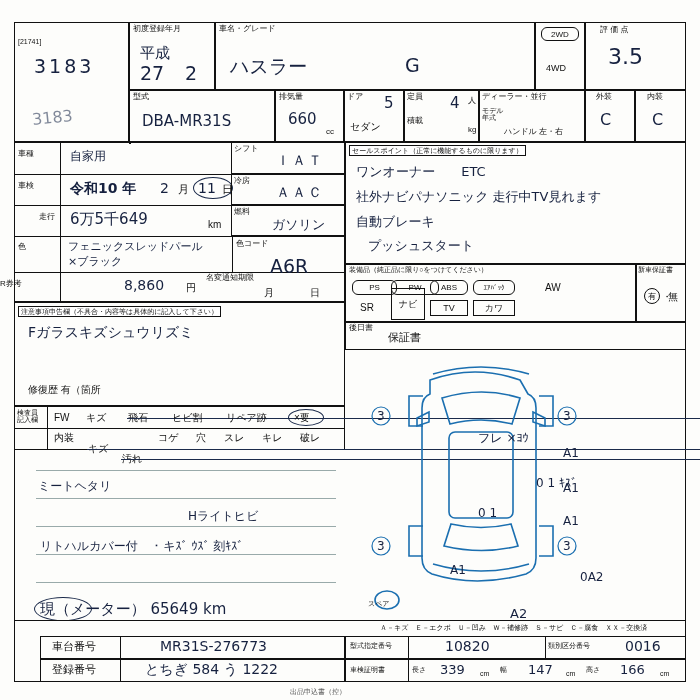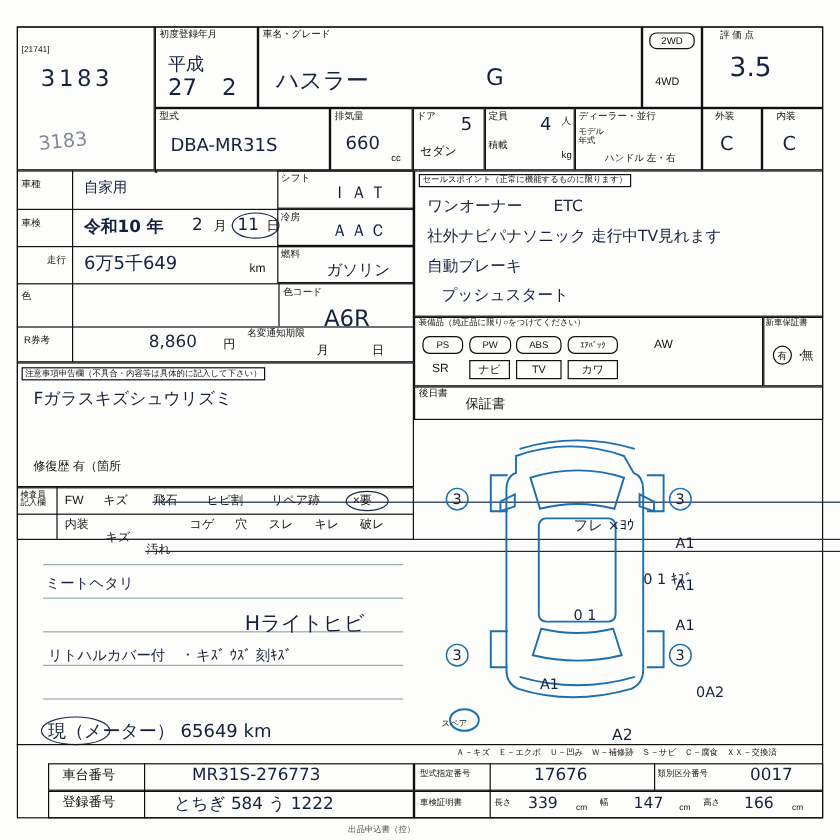--- a/index.html
+++ b/index.html
@@ -116,24 +116,25 @@
   <div class="bx lbl" style="left:178px;top:184px;font-size:11px;">月</div>
   <div class="bx hand" style="left:198px;top:180px;font-size:14px;">11</div>
   <div class="bx lbl" style="left:222px;top:184px;font-size:11px;">日</div>
   <div class="bx" style="left:193px;top:177px;width:40px;height:22px;border:1px solid #1b2a4a;border-radius:50%;"></div>
 
   <div class="bx lbl" style="left:18px;top:213px;margin-left:21px;">走行</div>
   <div class="bx hand" style="left:70px;top:210px;font-size:15px;">6万5千649</div>
   <div class="bx lbl" style="left:208px;top:220px;font-size:10px;">km</div>
 
   <div class="bx lbl" style="left:18px;top:243px;">色</div>
+  <div class="bx hand" style="left:68px;top:239px;font-size:11px;line-height:1.4;">フェニックスレッドパール<br>×ブラック</div>
   <div class="bx lbl" style="left:236px;top:240px;">色コード</div>
   <div class="bx hand" style="left:270px;top:255px;font-size:19px;">A6R</div>
 
-  <div class="bx lbl" style="left:20px;top:280px;">R券考</div>
+  <div class="bx lbl" style="left:0;top:280px;">R券考</div>
   <div class="bx hand" style="left:124px;top:277px;font-size:14px;">8,860</div>
   <div class="bx lbl" style="left:186px;top:283px;font-size:10px;">円</div>
   <div class="bx lbl" style="left:206px;top:274px;">名変通知期限</div>
   <div class="bx lbl" style="left:264px;top:288px;font-size:10px;">月</div>
   <div class="bx lbl" style="left:310px;top:288px;font-size:10px;">日</div>
 
   <div class="bx b" style="left:129px;top:142px;width:0;height:0;"></div>
   <div class="bx b" style="left:231px;top:142px;width:114px;height:32px;"></div>
   <div class="bx lbl" style="left:234px;top:145px;">シフト</div>
   <div class="bx hand" style="left:276px;top:152px;font-size:14px;letter-spacing:2px;">ＩＡＴ</div>
@@ -152,28 +153,28 @@
   <div class="bx hand" style="left:368px;top:237px;font-size:13px;">プッシュスタート</div>
 
   <div class="bx b" style="left:345px;top:264px;width:291px;height:58px;"></div>
   <div class="bx lbl-sm" style="left:349px;top:266px;">装備品（純正品に限り○をつけてください）</div>
   <div class="bx b" style="left:636px;top:264px;width:50px;height:58px;"></div>
   <div class="bx lbl-sm" style="left:638px;top:266px;">新車保証書</div>
   <div class="bx circ" style="left:644px;top:288px;width:16px;height:16px;">有</div>
   <div class="bx lbl" style="left:668px;top:292px;font-size:10px;">無</div>
   <div class="bx lbl" style="left:662px;top:292px;font-size:10px;">・</div>
 
-  <div class="bx rnd" style="left:352px;top:280px;width:34px;height:15px;">PS</div>
-  <div class="bx rnd" style="left:391px;top:280px;width:35px;height:15px;">PW</div>
+  <div class="bx rnd" style="left:352px;top:280px;width:45px;height:15px;">PS</div>
+  <div class="bx rnd" style="left:391px;top:280px;width:48px;height:15px;">PW</div>
   <div class="bx rnd" style="left:430px;top:280px;width:38px;height:15px;">ABS</div>
   <div class="bx rnd" style="left:473px;top:280px;width:42px;height:15px;font-size:7px;">ｴｱﾊﾞｯｸ</div>
   <div class="bx lbl" style="left:545px;top:283px;font-size:10px;">AW</div>
 
   <div class="bx lbl" style="left:360px;top:303px;font-size:10px;">SR</div>
-  <div class="bx b" style="left:391px;top:300px;width:34px;height:16px;display:flex;align-items:center;justify-content:center;font-size:9px;">ナビ</div>
+  <div class="bx b" style="left:391px;top:288px;width:34px;height:32px;display:flex;align-items:center;justify-content:center;font-size:9px;">ナビ</div>
   <div class="bx b" style="left:430px;top:300px;width:38px;height:16px;display:flex;align-items:center;justify-content:center;font-size:9px;">TV</div>
   <div class="bx b" style="left:473px;top:300px;width:42px;height:16px;display:flex;align-items:center;justify-content:center;font-size:9px;">カワ</div>
 
   <div class="bx b" style="left:345px;top:322px;width:341px;height:28px;"></div>
   <div class="bx lbl" style="left:349px;top:324px;">後日書</div>
   <div class="bx lbl" style="left:388px;top:332px;font-size:11px;">保証書</div>
 
   <div class="bx b" style="left:14px;top:302px;width:331px;height:104px;"></div>
   <div class="bx b lbl-sm" style="left:18px;top:306px;padding:1px 2px;background:#fff;">注意事項申告欄（不具合・内容等は具体的に記入して下さい）</div>
   <div class="bx hand" style="left:28px;top:324px;font-size:14px;">Fガラスキズシュウリズミ</div>
@@ -202,21 +203,21 @@
   <div class="bx lbl" style="left:300px;top:433px;font-size:10px;">破レ</div>
 
   <div class="bx" style="left:14px;top:450px;width:331px;height:170px;">
     <div class="hline" style="left:22px;top:20px;width:300px;background:#9aa;"></div>
     <div class="hline" style="left:22px;top:48px;width:300px;background:#9aa;"></div>
     <div class="hline" style="left:22px;top:76px;width:300px;background:#9aa;"></div>
     <div class="hline" style="left:22px;top:104px;width:300px;background:#9aa;"></div>
     <div class="hline" style="left:22px;top:132px;width:300px;background:#9aa;"></div>
   </div>
   <div class="bx hand" style="left:38px;top:478px;font-size:12px;">ミートヘタリ</div>
-  <div class="bx hand" style="left:204px;top:508px;font-size:17px;text-align:right;">Hライトヒビ</div>
+  <div class="bx hand" style="left:188px;top:508px;font-size:12px;text-align:right;">Hライトヒビ</div>
   <div class="bx hand" style="left:40px;top:538px;font-size:12px;">リトハルカバー付　 ･ キｽﾞ ｳｽﾞ 刻ｷｽﾞ</div>
   <div class="bx hand" style="left:40px;top:600px;font-size:15px;">現（メーター） 65649 km</div>
   <div class="bx" style="left:34px;top:597px;width:58px;height:24px;border:1px solid #1b2a4a;border-radius:50%;"></div>
 
   <div class="bx" style="left:345px;top:350px;width:341px;height:270px;">
     <svg width="341" height="270" viewBox="0 0 341 270">
       <g fill="none" stroke="#1b6fb0" stroke-width="1.6">
 
         <path d="M85 30 q45 -16 90 0 l8 14 q8 3 8 14 l0 150 q0 12 -10 16 q-50 14 -94 0 q-10 -4 -10 -16 l0 -150 q0 -11 8 -14 z"></path>
 
@@ -275,23 +276,23 @@
   <div class="bx hand" style="left:160px;top:638px;font-size:14px;">MR31S-276773</div>
 
   <div class="bx b" style="left:40px;top:659px;width:305px;height:23px;"></div>
   <div class="bx lbl" style="left:52px;top:664px;font-size:11px;">登録番号</div>
   <div class="bx hand" style="left:145px;top:661px;font-size:14px;">とちぎ 584 う 1222</div>
 
   <div class="bx b" style="left:345px;top:636px;width:341px;height:23px;"></div>
   <div class="vline" style="left:408px;top:636px;height:46px;"></div>
   <div class="vline" style="left:545px;top:636px;height:23px;"></div>
   <div class="bx lbl-sm" style="left:350px;top:642px;">型式指定番号</div>
-  <div class="bx hand" style="left:445px;top:638px;font-size:14px;">17676</div>
+  <div class="bx hand" style="left:445px;top:638px;font-size:14px;">10820</div>
   <div class="bx lbl-sm" style="left:548px;top:642px;">類別区分番号</div>
-  <div class="bx hand" style="left:625px;top:638px;font-size:14px;">0017</div>
+  <div class="bx hand" style="left:625px;top:638px;font-size:14px;">0016</div>
 
   <div class="bx b" style="left:345px;top:659px;width:341px;height:23px;"></div>
   <div class="bx lbl-sm" style="left:350px;top:666px;">車検証明書</div>
   <div class="bx lbl-sm" style="left:412px;top:666px;">長さ</div>
   <div class="bx hand" style="left:440px;top:662px;font-size:13px;">339</div>
   <div class="bx lbl-sm" style="left:480px;top:670px;">cm</div>
   <div class="bx lbl-sm" style="left:500px;top:666px;">幅</div>
   <div class="bx hand" style="left:528px;top:662px;font-size:13px;">147</div>
   <div class="bx lbl-sm" style="left:566px;top:670px;">cm</div>
   <div class="bx lbl-sm" style="left:586px;top:666px;">高さ</div>

